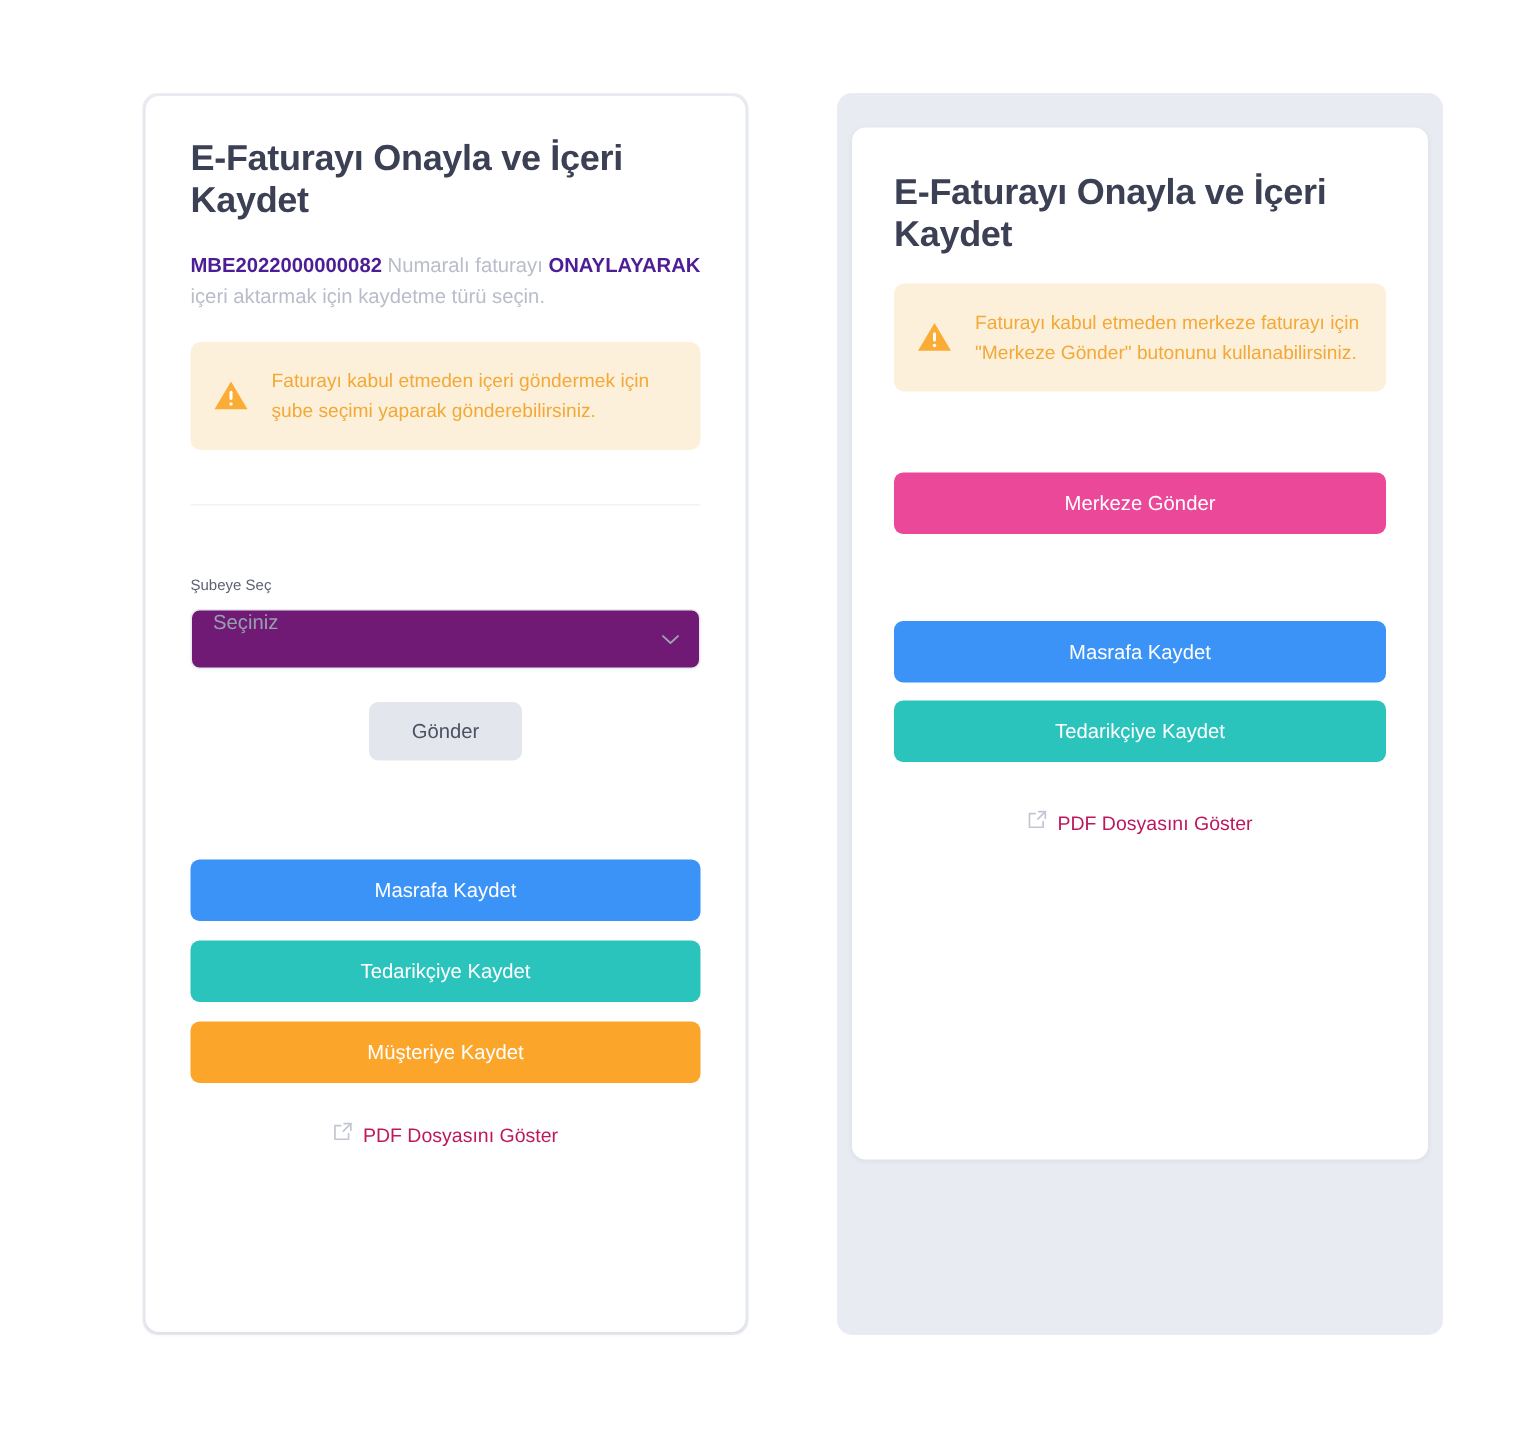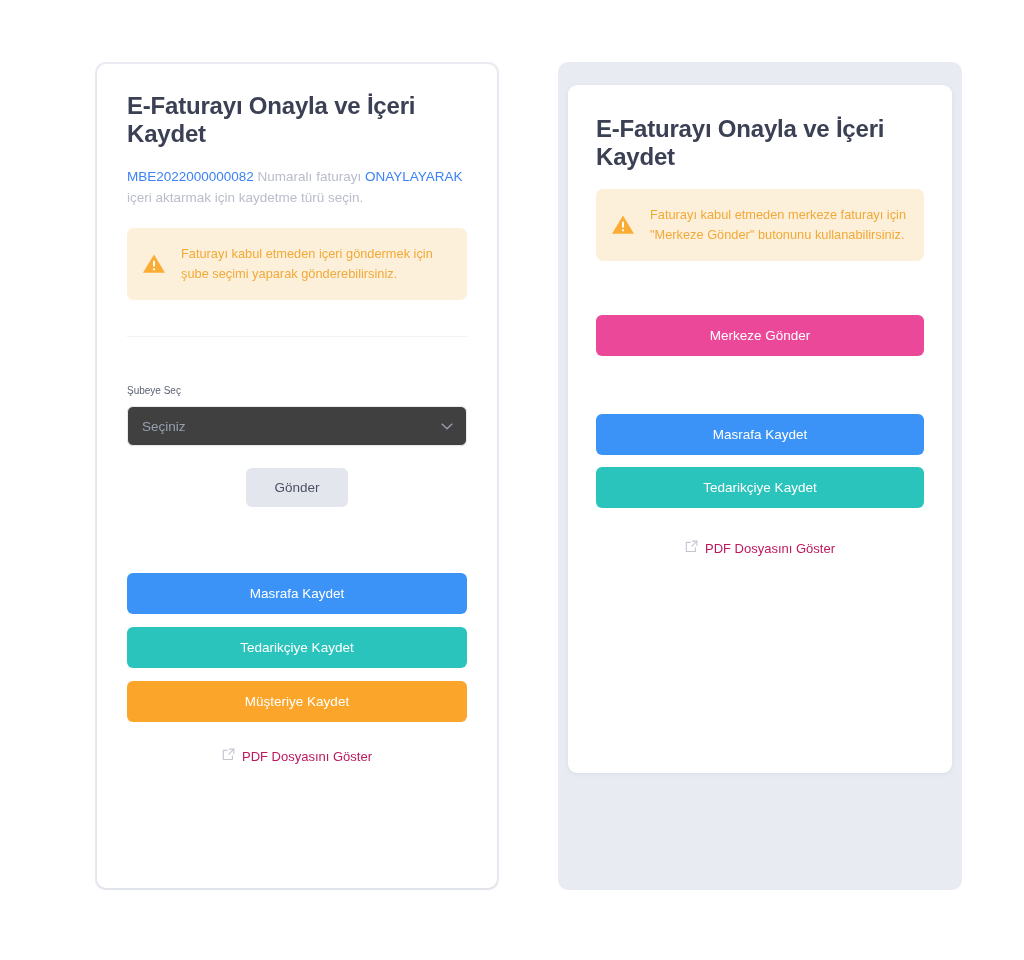--- a/index.html
+++ b/index.html
@@ -44,21 +44,21 @@
   }
 
   .title {
     font-size: 24px; font-weight: bold; color: #3b4054;
     letter-spacing: -0.2px; margin-bottom: 18px;
   }
   .desc {
     font-size: 13.5px; line-height: 21px; color: #b9bdc9;
     margin-bottom: 20px;
   }
-  .desc b { color: #3b82f6; font-weight: normal; }
+  .desc b { color: #4c1d95; font-weight: bold; }
 
   .alert {
     background: #fdf0db;
     border-radius: 7px;
     padding: 16px 16px 16px 14px;
     display: flex; align-items: center; gap: 14px;
   }
   .alert-text {
     font-size: 12.8px; line-height: 20px; color: #f2a937;
   }
@@ -70,22 +70,22 @@
   }
 
   .field-label {
     font-size: 10px; color: #5d6274; margin-bottom: 10px; margin-top: 48px;
   }
   .select {
     position: relative;
     height: 40px;
     border: 1px solid #e8eaef;
     border-radius: 6px;
-    background: #404040;
-    display: flex; align-items: center;
+    background: #701a75;
+    display: flex; 
     padding: 0 14px;
     font-size: 13.5px; color: #95a0ae;
     box-shadow: 0 1px 2px rgba(60,70,100,0.04);
   }
   .chev {
     position: absolute; right: 13px; top: 50%;
     transform: translateY(-50%);
   }
 
   .send-row { display: flex; justify-content: center; margin-top: 22px; }

